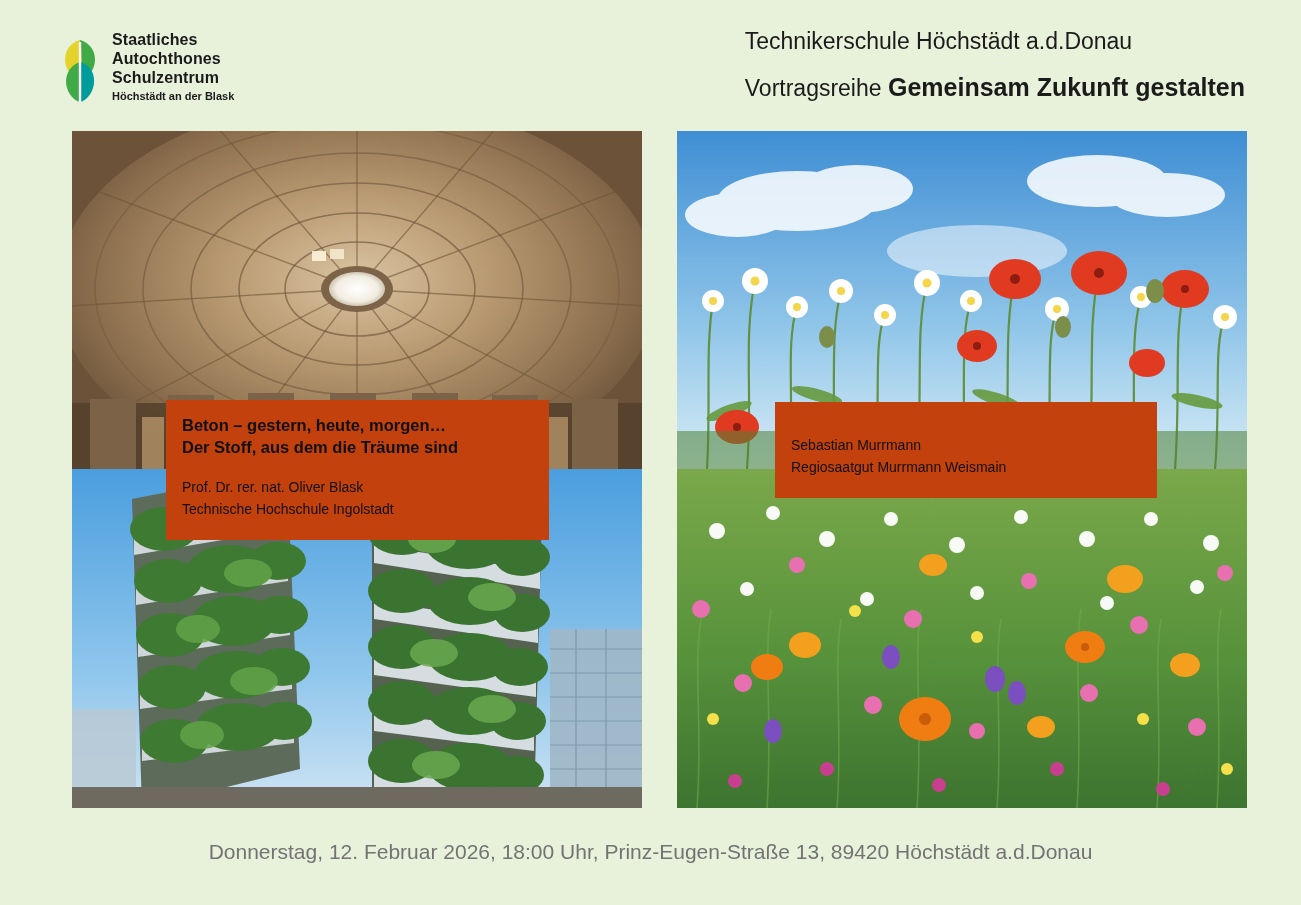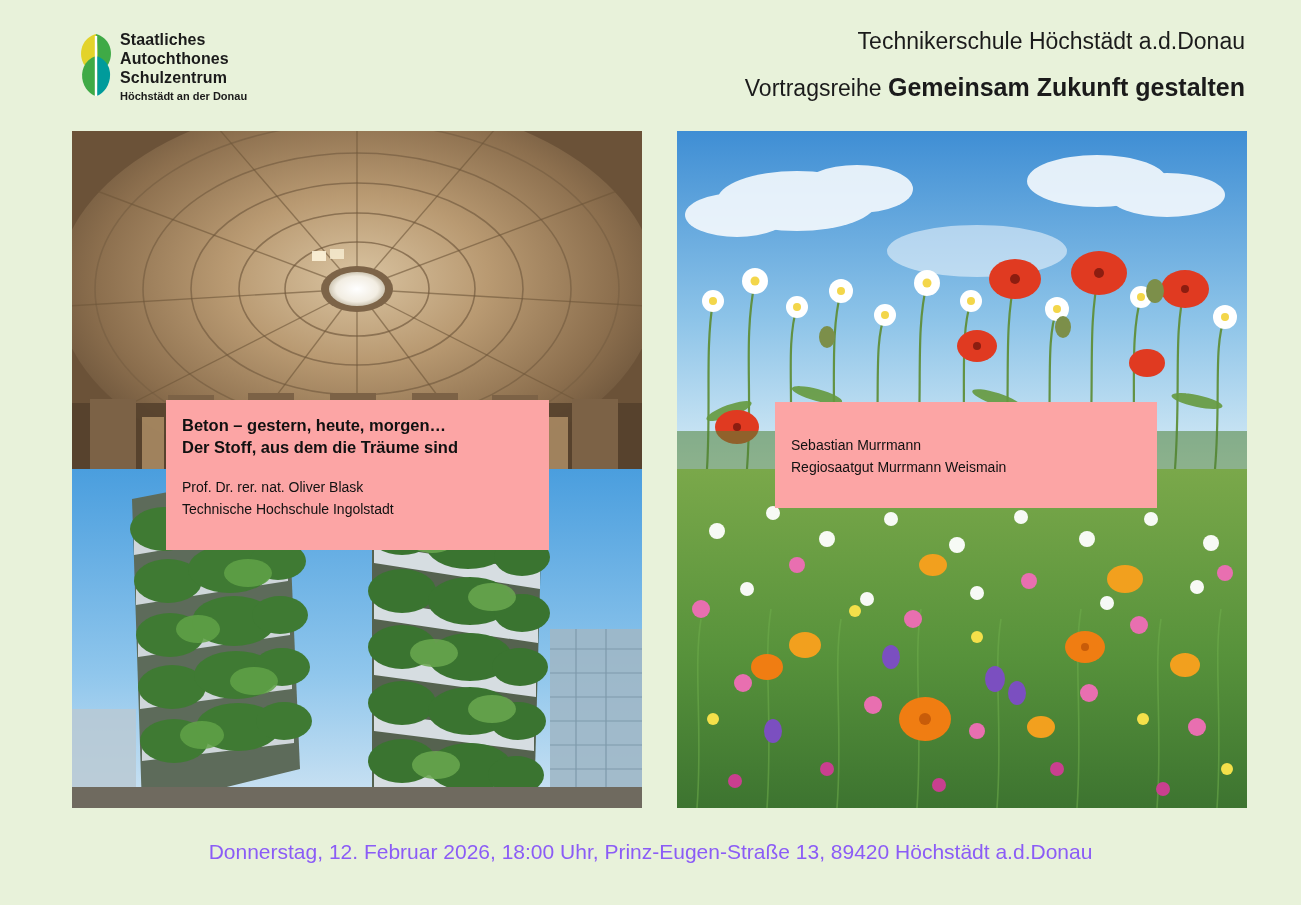--- a/index.html
+++ b/index.html
@@ -17,25 +17,25 @@
     position: relative;
     width: 1301px;
     height: 905px;
     background: #e8f2da;
     box-sizing: border-box;
   }
 
   
   .logo-block {
     position: absolute;
-    left: 76px;
+    left: 60px;
     top: 26px;
     display: flex;
-    align-items: center;
-    gap: 4px;
+    align-items: flex-end;
+    gap: 12px;
   }
   .logo-mark {
     width: 40px;
     height: 66px;
     flex: 0 0 40px;
     position: relative;
   }
   .logo-text {
     padding-top: 4px;
   }
@@ -51,21 +51,20 @@
     color: #1b1b1b;
     line-height: 15px;
     margin-top: 2px;
     font-weight: bold;
   }
 
   .header-right {
     position: absolute;
     right: 56px;
     top: 26px;
-    text-align: right;
   }
   .school-name {
     font-size: 23px;
     color: #1b1b1b;
     line-height: 30px;
     white-space: nowrap;
   }
   .series-line {
     margin-top: 16px;
     font-size: 23px;
@@ -93,22 +92,22 @@
     left: 0;
     width: 570px;
     overflow: hidden;
   }
   .img-top { top: 0; height: 338px; }
   .img-bottom { top: 338px; height: 339px; }
 
   
   .caption {
     position: absolute;
-    background: #fca5a5;
-    padding: 14px 16px 30px 16px;
+    background: #c2410c;
+    padding: 14px 16px 20px 16px;
     box-sizing: border-box;
   }
   .caption-left {
     left: 94px;
     top: 269px;
     width: 383px;
   }
   .caption-right {
     left: 98px;
     top: 271px;
@@ -130,21 +129,21 @@
   }
 
   
   .footer {
     position: absolute;
     left: 0;
     right: 0;
     top: 840px;
     text-align: center;
     font-size: 21px;
-    color: #8b5cf6;
+    color: #737373;
   }
 
   
   .art { width: 100%; height: 100%; display: block; }
 </style>
 </head>
 <body>
 
 <div class="poster">
 
@@ -155,21 +154,21 @@
         <path d="M20 2 C7 6 3 18 6 28 C9 38 18 40 20 40 C22 34 22 12 20 2 Z" fill="#e3d32a"></path>
         <path d="M20 24 C33 28 36 40 33 50 C30 60 22 64 20 64 C18 58 18 34 20 24 Z" fill="#009b9b"></path>
         <path d="M20 24 C8 28 4 40 7 50 C10 60 18 64 20 64 C22 58 22 34 20 24 Z" fill="#3faa46"></path>
         <path d="M20 4 L20 64" stroke="#ffffff" stroke-width="2.4" fill="none"></path>
       </svg>
     </div>
     <div class="logo-text">
       <div class="logo-line1">Staatliches</div>
       <div class="logo-line2">Autochthones</div>
       <div class="logo-line3">Schulzentrum</div>
-      <div class="logo-sub">Höchstädt an der Donau</div>
+      <div class="logo-sub">Höchstädt an der Blask</div>
     </div>
   </div>
 
   <div class="header-right">
     <div class="school-name">Technikerschule Höchstädt a.d.Donau</div>
     <div class="series-line">
       <span>Vortragsreihe</span>
       <span class="series-title">Gemeinsam Zukunft gestalten</span>
     </div>
   </div>

